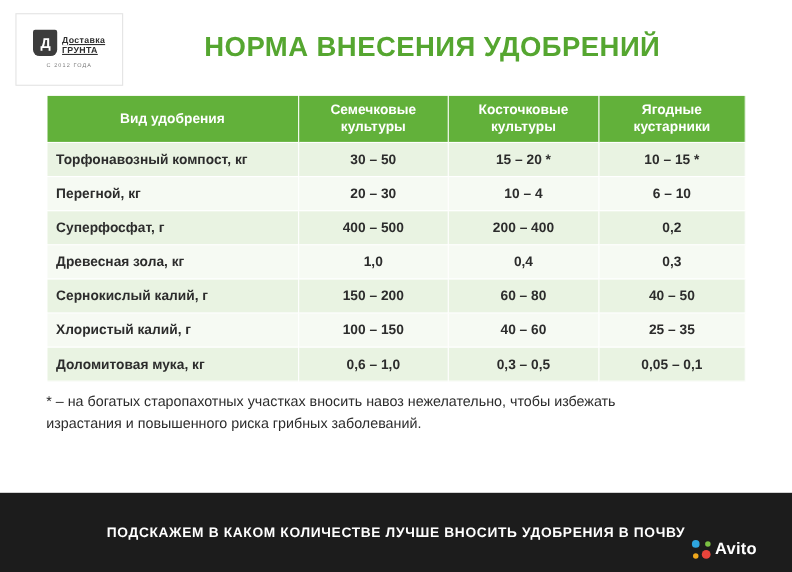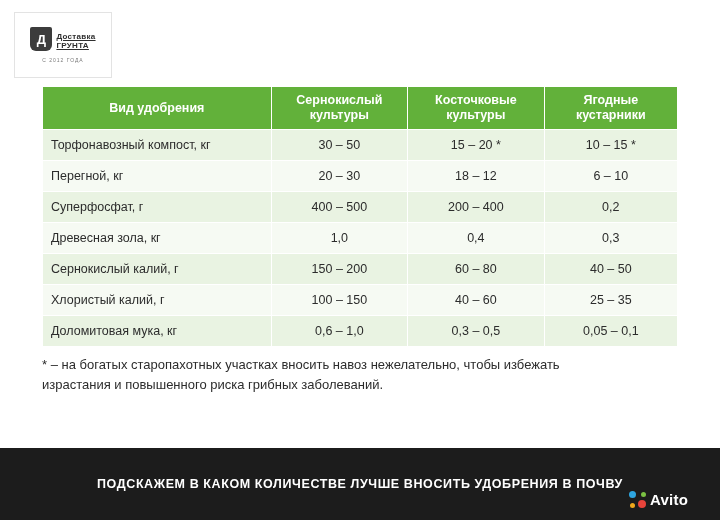--- a/index.html
+++ b/index.html
@@ -121,20 +121,21 @@
     vertical-align: middle;
   }
   table.fert td {
     font-size: 12.5px;
     color: #2c2c2c;
     padding: 5px 4px;
     border: 1px solid #ffffff;
     text-align: center;
     vertical-align: middle;
     height: 20px;
+    font-weight: bold;
   }
   table.fert td.name {
     text-align: left;
     padding-left: 8px;
   }
   tr.r-odd td { background: #e9f3e2; }
   tr.r-even td { background: #f6faf3; }
 
   col.c-name { width: 36%; }
   col.c-seed { width: 21.5%; }
@@ -218,38 +219,39 @@
         <span class="logo-badge">Д</span>
         <span class="logo-text">
           <span>Доставка</span><br>
           <span>ГРУНТА</span>
         </span>
       </div>
       <div class="logo-sub">С 2012 ГОДА</div>
     </div>
 
     <div class="titles">
+      <div class="title-main">НОРМА ВНЕСЕНИЯ УДОБРЕНИЙ</div>
     </div>
   </div>
 
   <div class="table-wrap">
     <table class="fert">
       <colgroup>
         <col class="c-name">
         <col class="c-seed">
         <col class="c-stone">
         <col class="c-berry">
       </colgroup>
       <thead>
         <tr>
           <th>
             <span>Вид удобрения</span>
           </th>
           <th>
-            <span>Сернокислый</span><br>
+            <span>Семечковые</span><br>
             <span>культуры</span>
           </th>
           <th>
             <span>Косточковые</span><br>
             <span>культуры</span>
           </th>
           <th>
             <span>Ягодные</span><br>
             <span>кустарники</span>
           </th>
@@ -258,21 +260,21 @@
       <tbody>
         <tr class="r-odd">
           <td class="name">Торфонавозный компост, кг</td>
           <td>30 – 50</td>
           <td>15 – 20 *</td>
           <td>10 – 15 *</td>
         </tr>
         <tr class="r-even">
           <td class="name">Перегной, кг</td>
           <td>20 – 30</td>
-          <td>18 – 12</td>
+          <td>10 – 4</td>
           <td>6 – 10</td>
         </tr>
         <tr class="r-odd">
           <td class="name">Суперфосфат, г</td>
           <td>400 – 500</td>
           <td>200 – 400</td>
           <td>0,2</td>
         </tr>
         <tr class="r-even">
           <td class="name">Древесная зола, кг</td>

